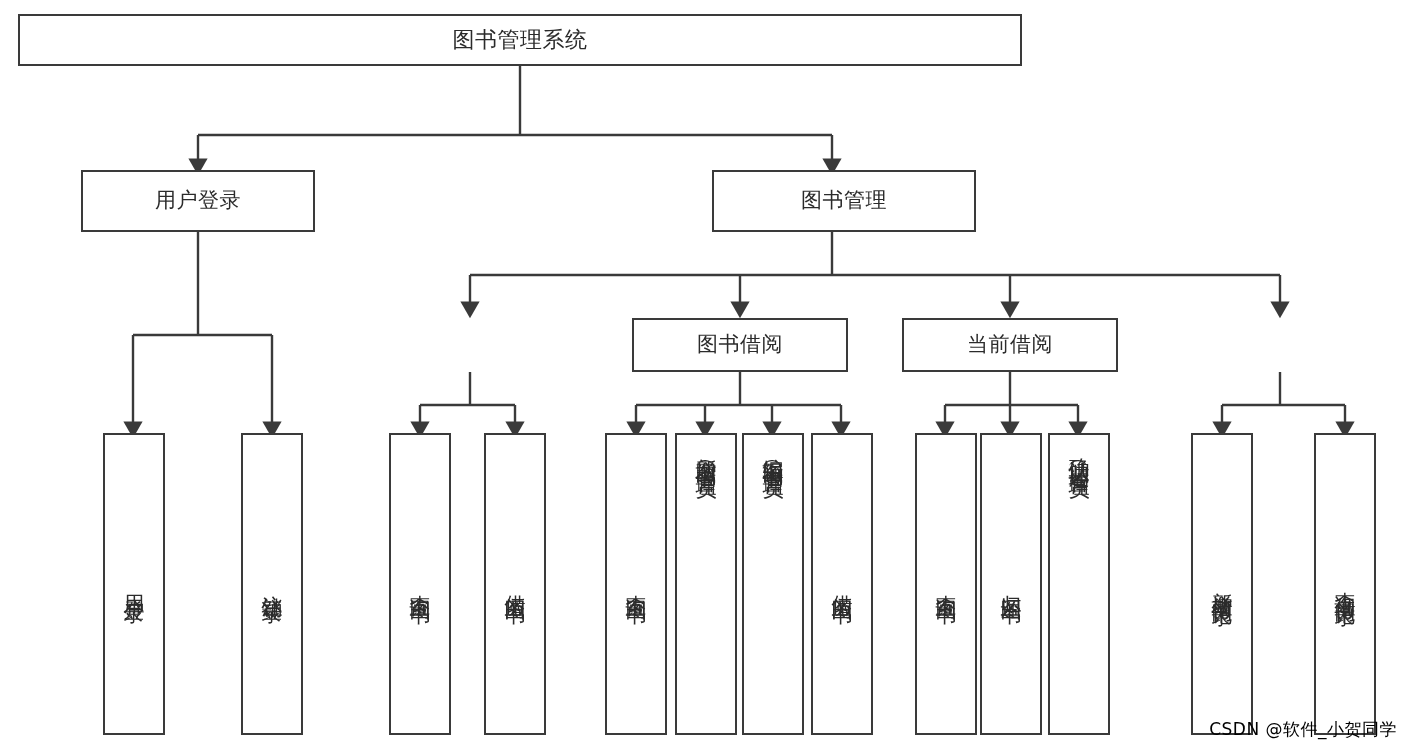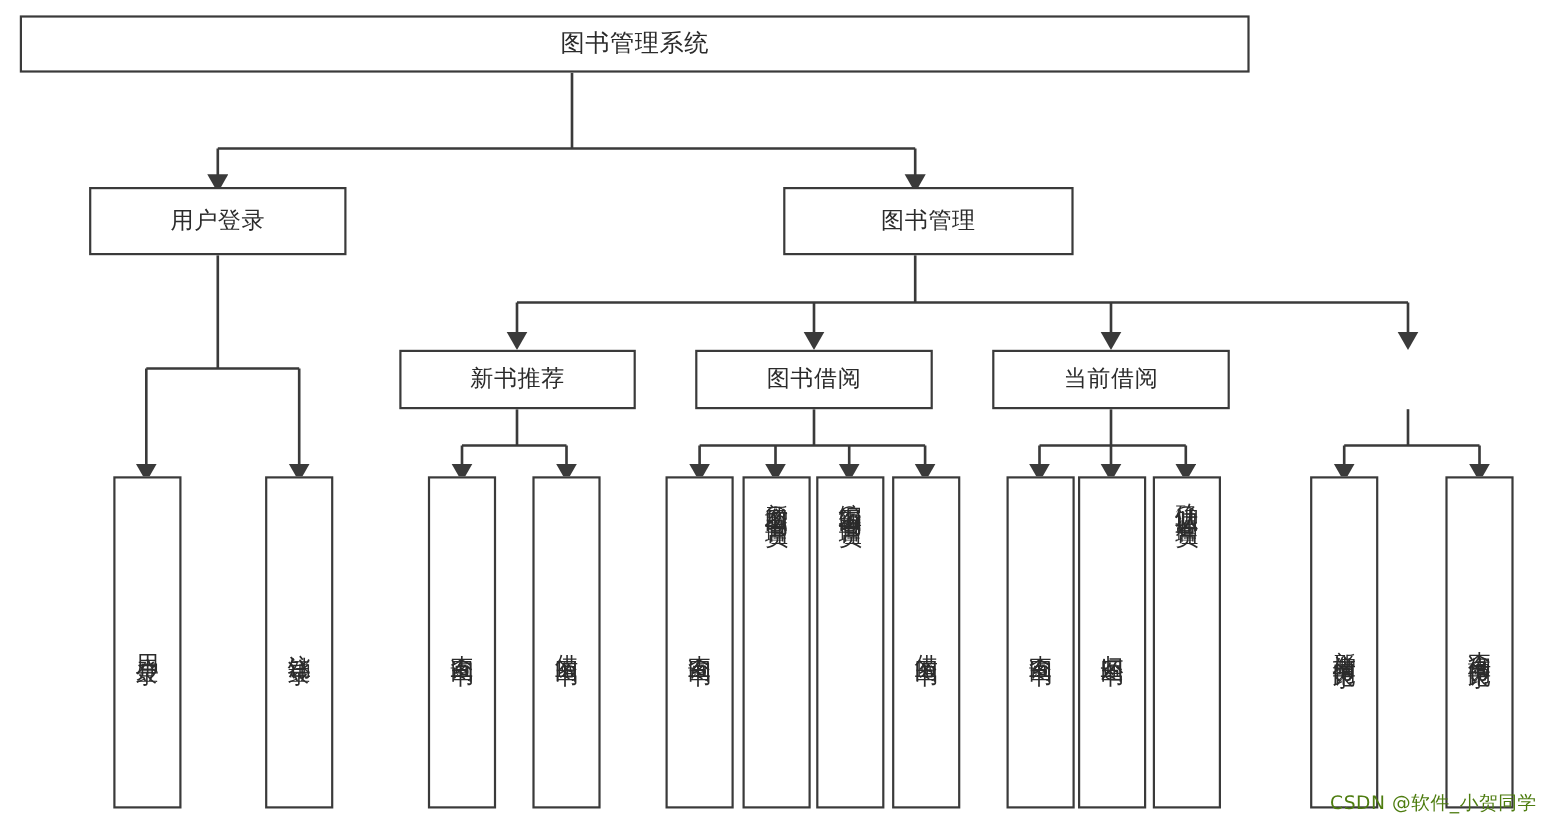--- a/index.html
+++ b/index.html
@@ -57,21 +57,21 @@
     justify-content: center;
   }
   .node.v.topalign {
     justify-content: flex-start;
   }
   .watermark {
     position: absolute;
     right: 8px;
     bottom: 6px;
     font-size: 17px;
-    color: #4d7c0f;
+    color: #000000;
     letter-spacing: 0.5px;
     white-space: nowrap;
     font-family: "DejaVu Sans", "Liberation Sans", sans-serif;
   }
 </style>
 </head>
 <body>
 
 <div id="canvas">
 
@@ -118,26 +118,25 @@
       <path d="M1010,405 L1010,425" marker-end="url(#arrow)"></path>
       <path d="M1078,405 L1078,425" marker-end="url(#arrow)"></path>
 
       <path d="M1280,372 L1280,405"></path>
       <path d="M1222,405 L1345,405"></path>
       <path d="M1222,405 L1222,425" marker-end="url(#arrow)"></path>
       <path d="M1345,405 L1345,425" marker-end="url(#arrow)"></path>
     </g>
   </svg>
 
-  <div class="node h root" style="left:18px; top:14px; width:1118px; height:52px;">图书管理系统</div>
+  <div class="node h root" style="left:18px; top:14px; width:1004px; height:52px;">图书管理系统</div>
 
   <div class="node h" style="left:81px; top:170px; width:234px; height:62px;">用户登录</div>
   <div class="node h" style="left:712px; top:170px; width:264px; height:62px;">图书管理</div>
 
-  <div class="node h" style="left:363px; top:318px; width:215px; height:54px;">新书推荐</div>
   <div class="node h" style="left:632px; top:318px; width:216px; height:54px;">图书借阅</div>
   <div class="node h" style="left:902px; top:318px; width:216px; height:54px;">当前借阅</div>
 
   <div class="node v" style="left:103px; top:433px; width:62px; height:302px;">用户登录</div>
   <div class="node v" style="left:241px; top:433px; width:62px; height:302px;">注销登录</div>
 
   <div class="node v" style="left:389px; top:433px; width:62px; height:302px;">查询图书</div>
   <div class="node v" style="left:484px; top:433px; width:62px; height:302px;">借阅图书</div>
 
   <div class="node v" style="left:605px; top:433px; width:62px; height:302px;">查询图书</div>

